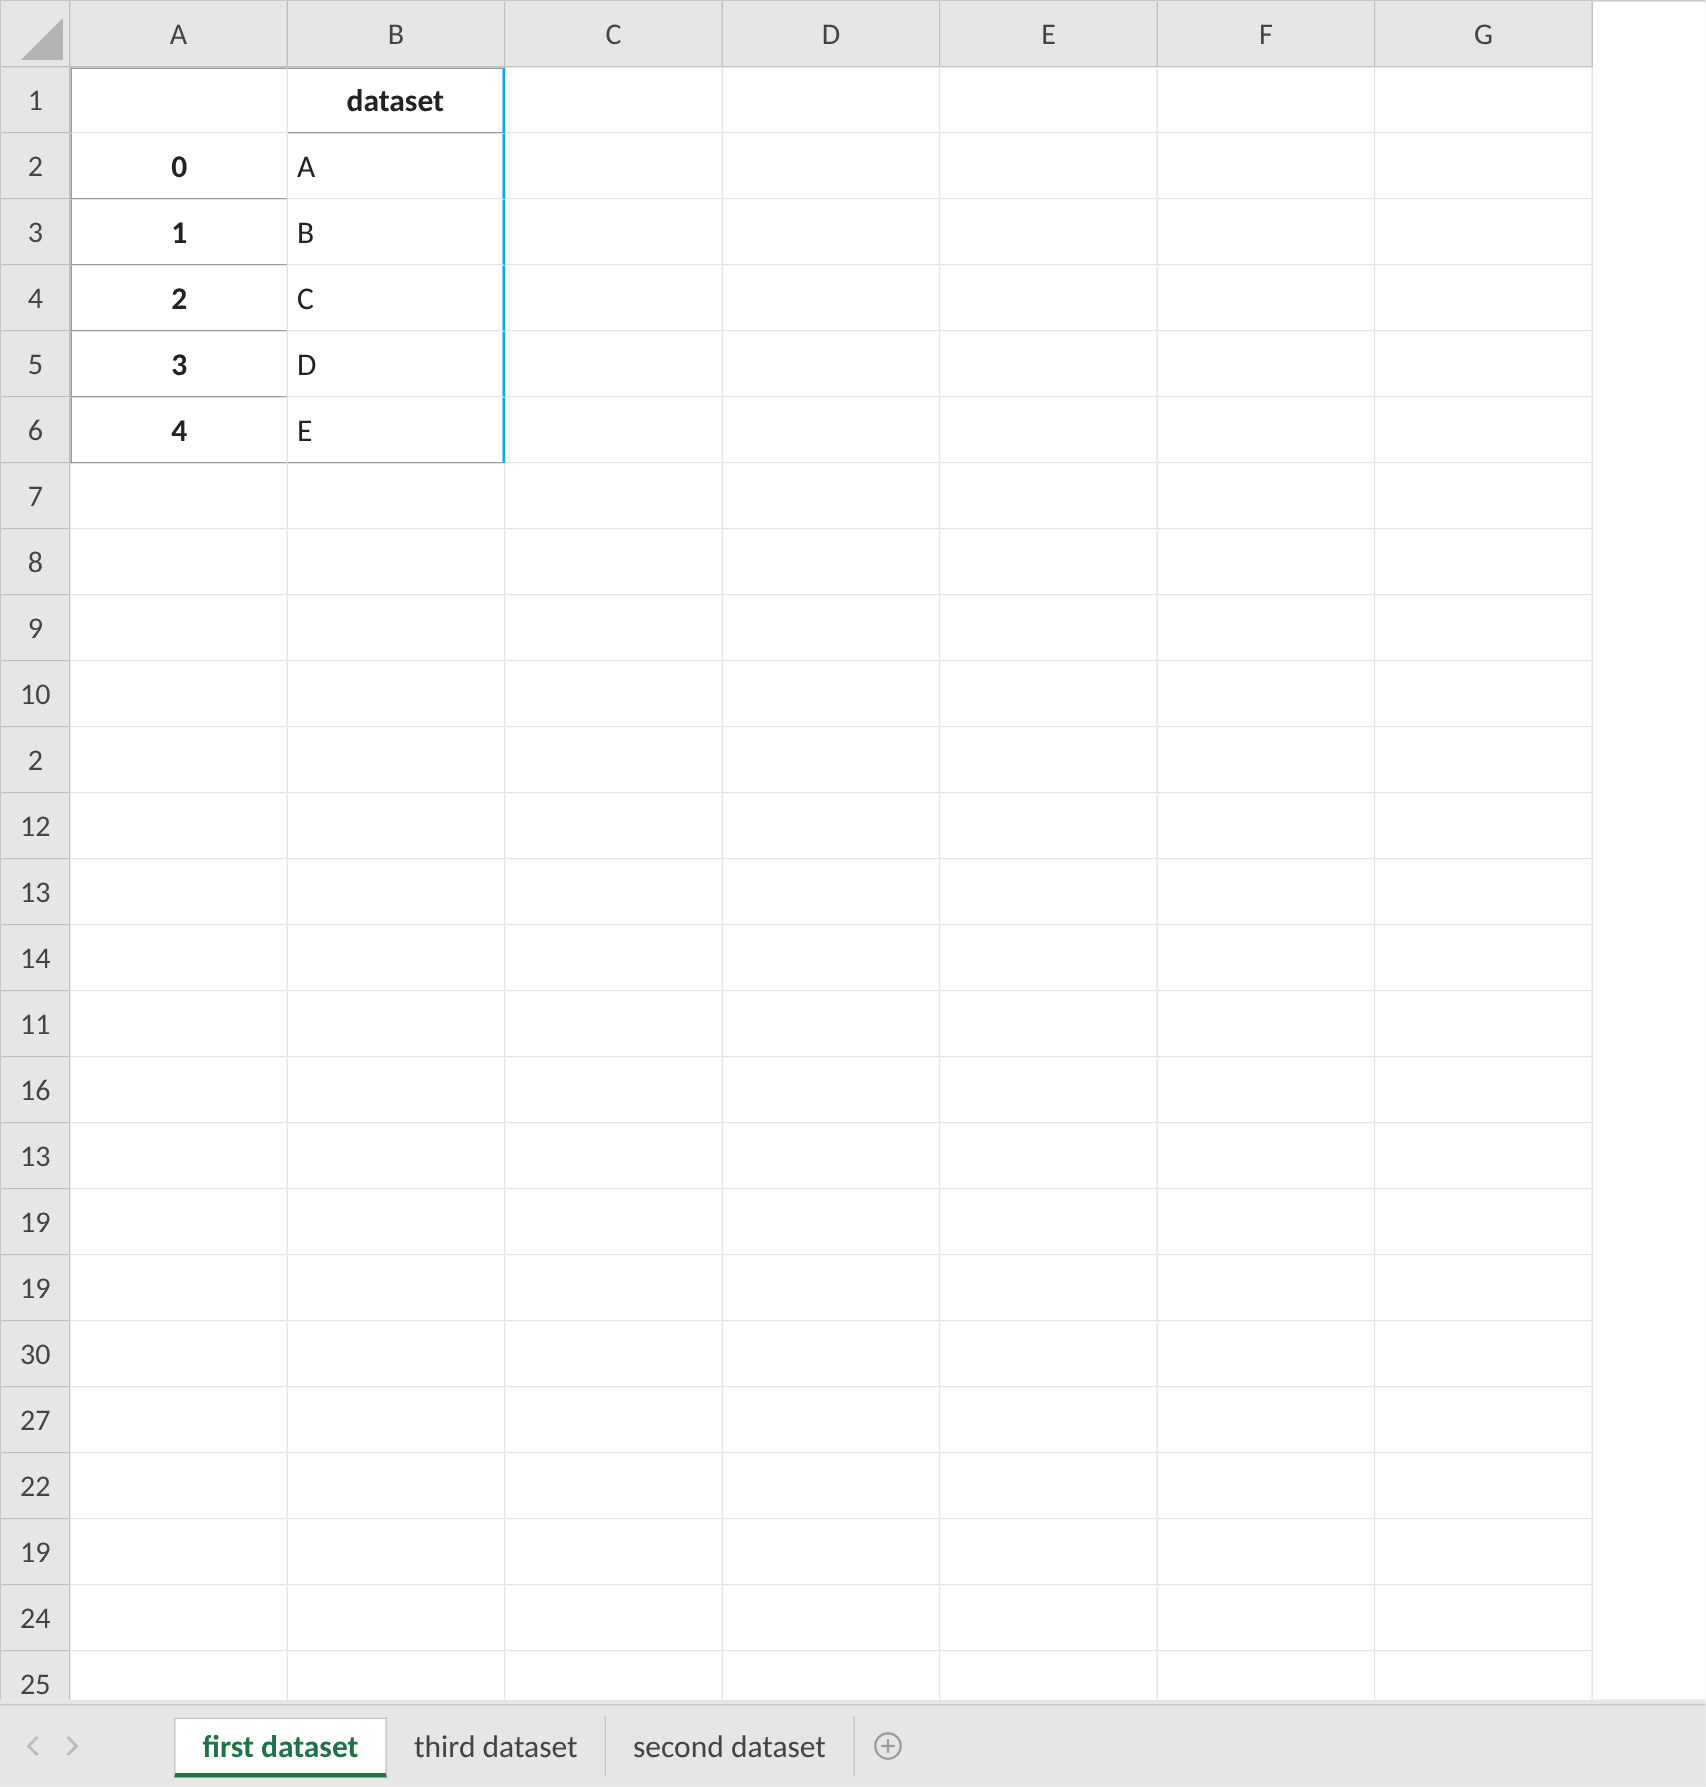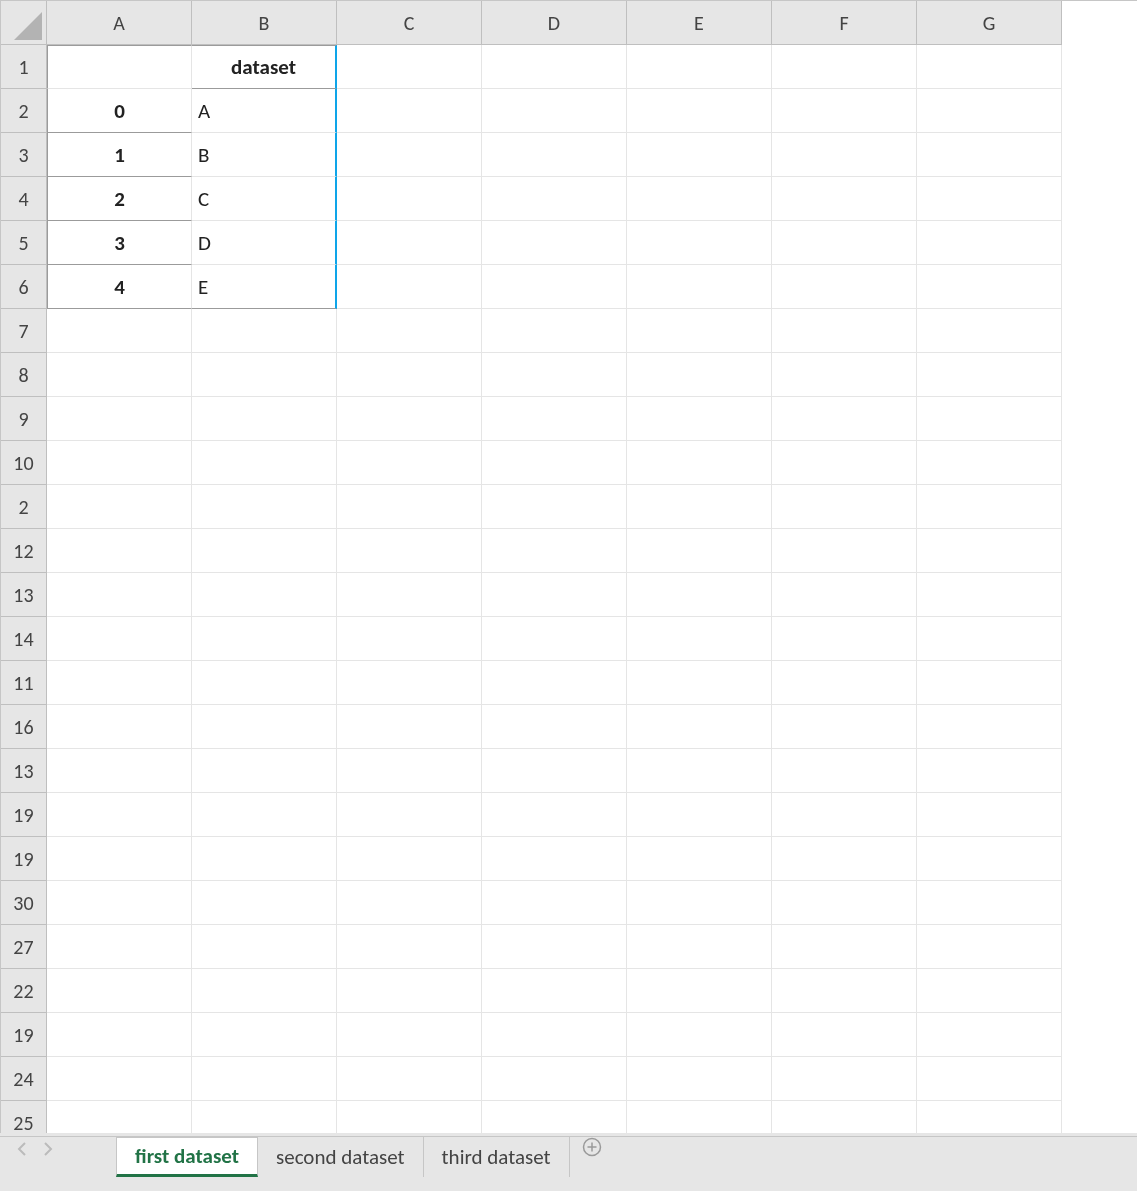--- a/index.html
+++ b/index.html
@@ -86,21 +86,21 @@
     
     .tabbar {
       position: absolute;
       left: 0;
       right: 0;
       bottom: 0;
       height: 55px;
       background: #e6e6e6;
       border-top: 1px solid #c6c6c6;
       display: flex;
-      align-items: flex-start;
+      align-items: center;
       gap: 0;
       padding-left: 10px;
       font-size: 21px;
     }
     .navbtn {
       width: 24px;
       height: 24px;
       display: flex;
       align-items: center;
       justify-content: center;
@@ -395,22 +395,22 @@
         <path d="M8 1 L2 7 L8 13" fill="none" stroke="#bbb" stroke-width="2"></path>
       </svg>
   </div>
   <div class="navbtn disabled">
     <svg width="10" height="14" viewBox="0 0 10 14">
         <path d="M2 1 L8 7 L2 13" fill="none" stroke="#bbb" stroke-width="2"></path>
       </svg>
   </div>
   <div class="spacer"></div>
   <div class="tab active">first dataset</div>
+  <div class="tab">third dataset</div>
   <div class="tab">second dataset</div>
-  <div class="tab">third dataset</div>
   <div class="addtab">
     <svg width="20" height="20" viewBox="0 0 20 20">
       <circle cx="10" cy="10" r="8.5" fill="none" stroke="#9a9a9a" stroke-width="1.5"></circle>
       <line x1="10" y1="5.5" x2="10" y2="14.5" stroke="#9a9a9a" stroke-width="1.5"></line>
       <line x1="5.5" y1="10" x2="14.5" y2="10" stroke="#9a9a9a" stroke-width="1.5"></line>
     </svg>
   </div>
 </div>
 
 </body></html>

